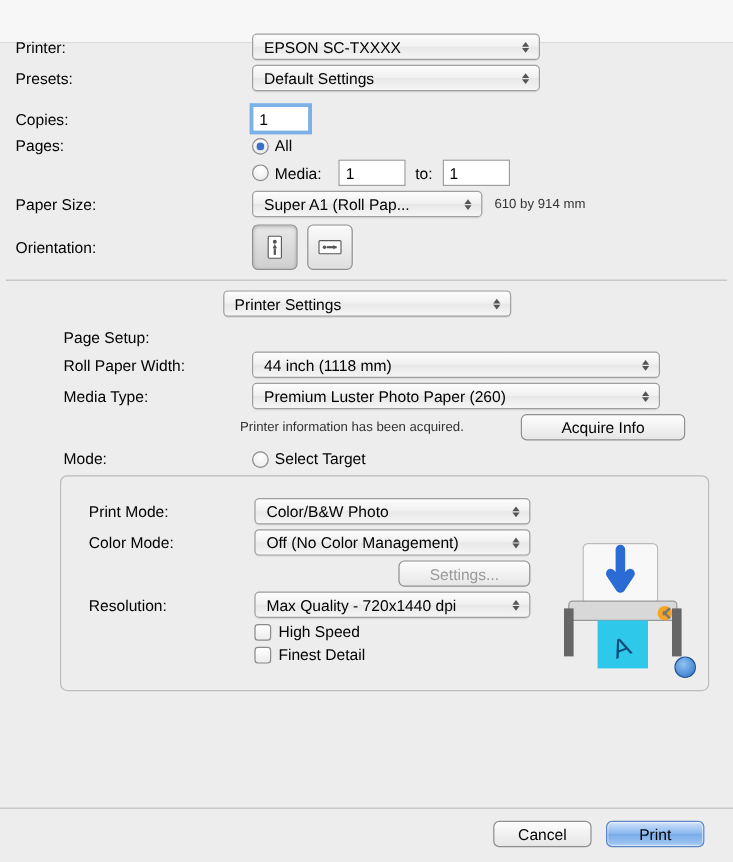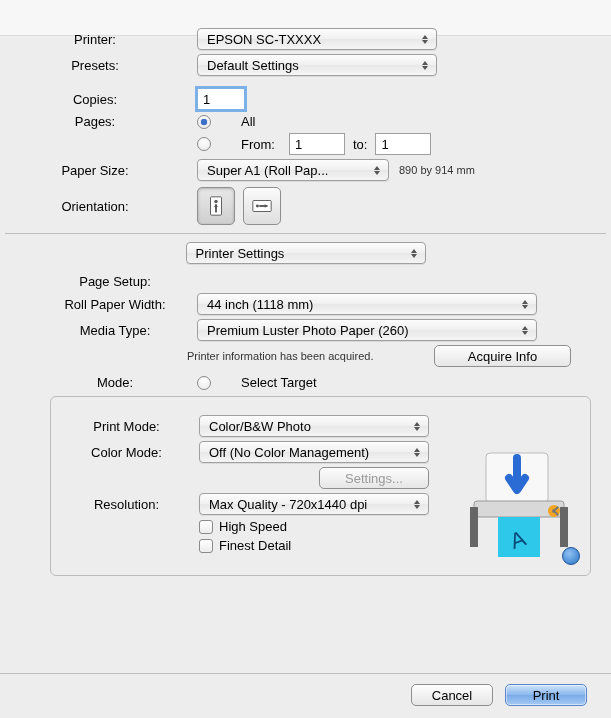--- a/index.html
+++ b/index.html
@@ -29,23 +29,24 @@
     margin: 0;
     padding-top: 0;
   }
   .row {
     display: flex;
     align-items: center;
     margin: 4px 0;
   }
   .lab {
     width: 197px;
-    text-align: center;
+    text-align: left;
     padding-right: 7px;
     white-space: nowrap;
+    margin-left: 13px;
   }
   .select {
     display: inline-flex;
     align-items: center;
     justify-content: space-between;
     height: 22px;
     padding: 0 4px 0 9px;
     background: linear-gradient(#fdfdfd, #f0f0f0 48%, #e8e8e8 52%, #f5f5f5);
     border: 1px solid #9f9f9f;
     border-radius: 4px;
@@ -73,21 +74,21 @@
     border: 1px solid #9f9f9f;
     background: #fff;
     padding: 0 5px;
     font: inherit;
   }
   input[type=text].field.focus {
     outline: 3px solid #7cb1e8;
     outline-offset: -1px;
     border:1px solid #6ea0d6;
   }
-  .radio { display:inline-flex; align-items:center; margin-right:6px; cursor:default;gap:25px;}
+  .radio { display:inline-flex; align-items:center; margin-right:6px; cursor:default;}
   .radio .dot {
     width:14px;height:14px;border-radius:50%;
     background: radial-gradient(circle at 50% 30%, #fff, #e8e8e8);
     border:1px solid #8a8a8a; margin-right:5px; position:relative;
   }
   .radio.checked .dot::after {
     content:""; position:absolute; left:3px; top:3px; width:6px;height:6px;
     background:#3a70c8; border-radius:50%;
     box-shadow:0 0 1px #2855a0;
   }
@@ -189,34 +190,34 @@
       <div class="lab">Pages:</div>
       <label class="radio checked">
         <span class="dot"></span>
         <span>All</span>
       </label>
     </div>
     <div class="row">
       <div class="lab"></div>
       <label class="radio">
         <span class="dot"></span>
-        <span>From:</span>
+        <span>Media:</span>
       </label>
       <input type="text" class="field" style="width: 56px; margin: 0px 8px;" value="1">
       <span style="margin-right:8px">to:</span>
       <input type="text" class="field" style="width: 56px;" value="1">
     </div>
 
     <div class="row">
       <div class="lab">Paper Size:</div>
       <div class="select" style="width:192px">
         <span>Super A1 (Roll Pap...</span>
         <span class="caret"></span>
       </div>
-      <span class="small" style="margin-left:10px">890 by 914 mm</span>
+      <span class="small" style="margin-left:10px">610 by 914 mm</span>
     </div>
 
     <div class="row" style="margin-top:6px">
       <div class="lab">Orientation:</div>
       <div class="iconbtn active">
         <svg viewBox="0 0 24 24">
           <rect x="6" y="2" width="12" height="20" rx="1" fill="#fff" stroke="#555"></rect>
           <circle cx="12" cy="7" r="1.8" fill="#555"></circle>
           <path d="M12 9 l2 4 h-4 z" fill="#555"></path>
           <rect x="11" y="13" width="2" height="6" fill="#555"></rect>

